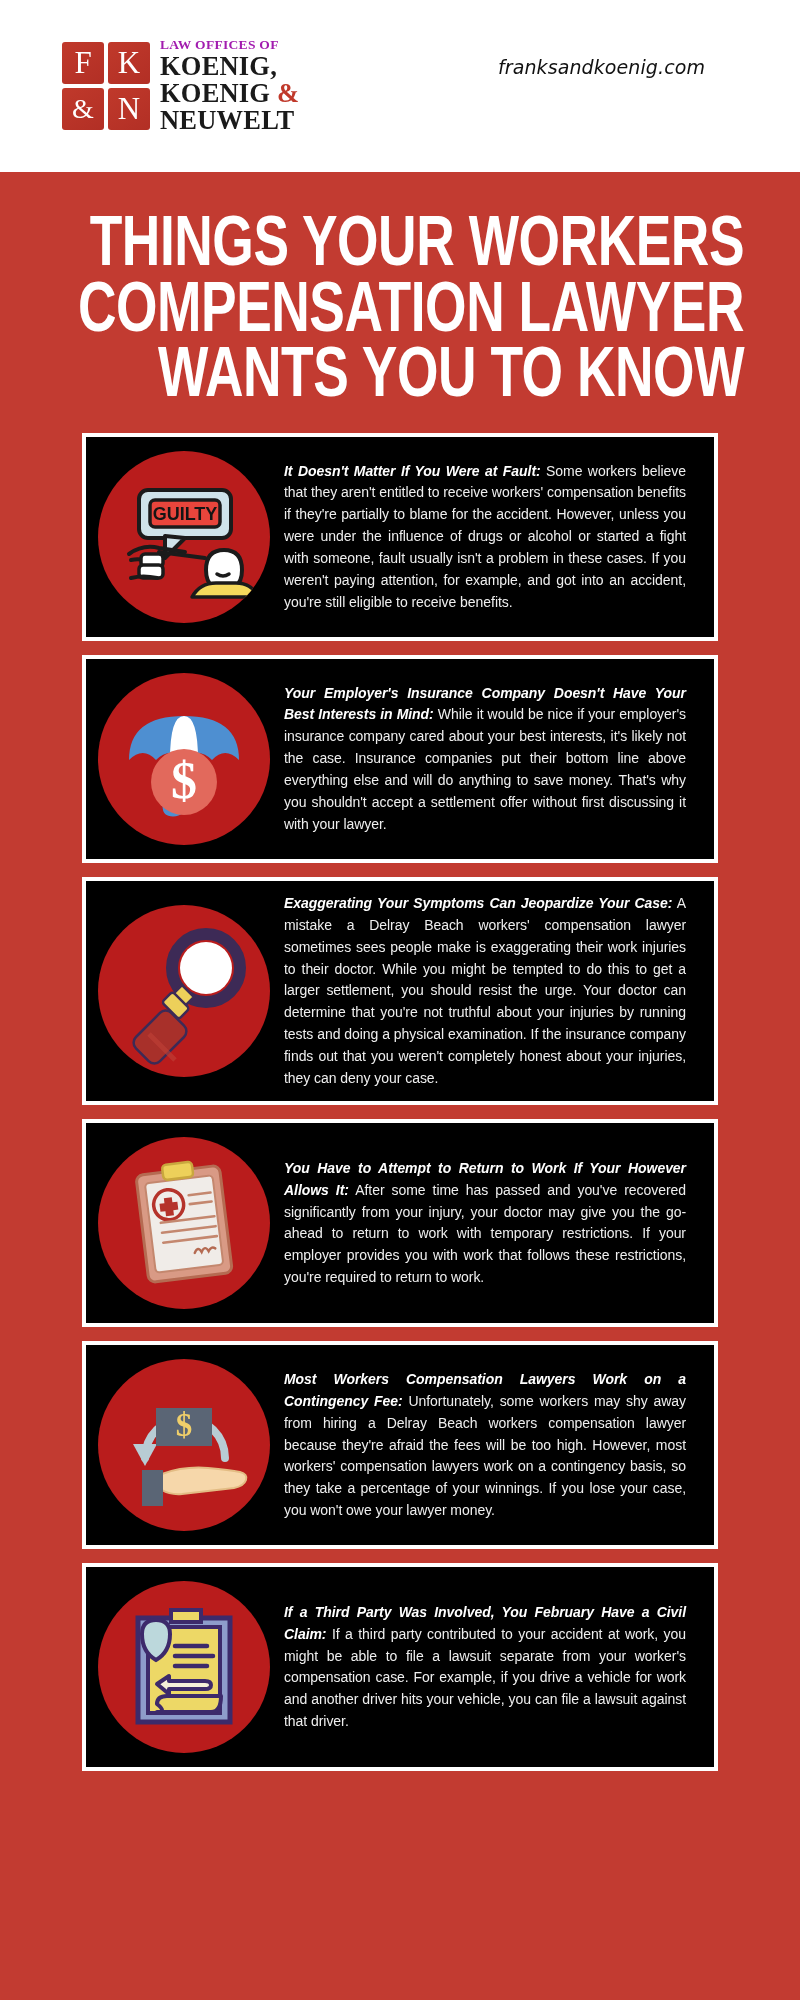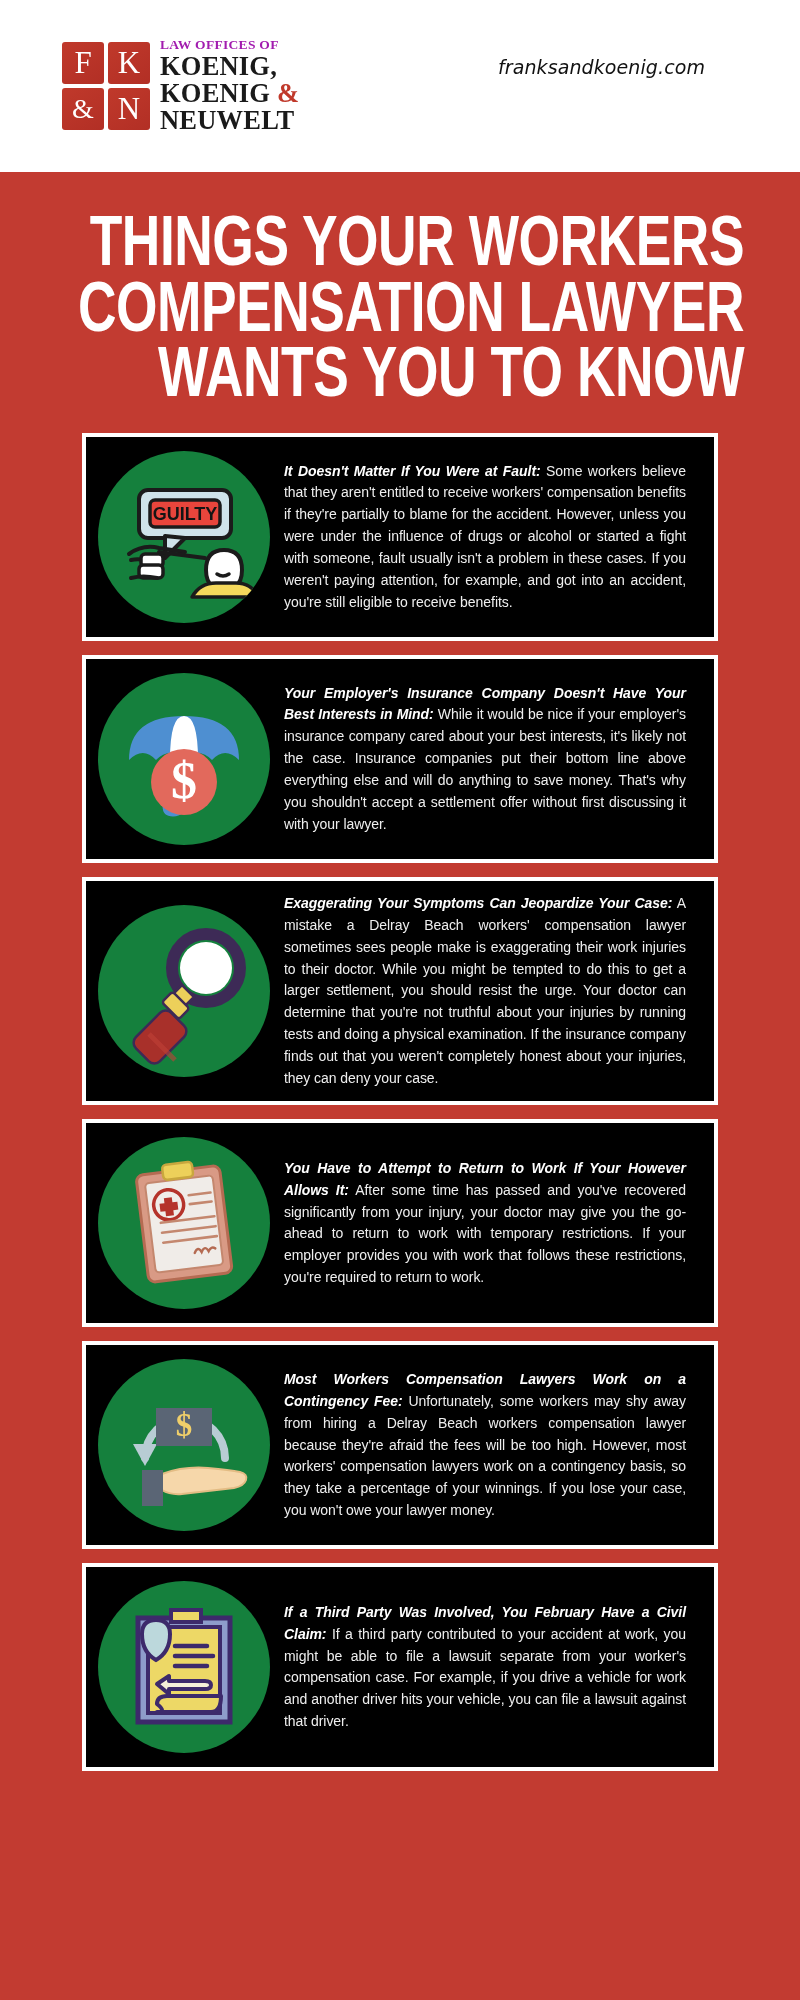--- a/index.html
+++ b/index.html
@@ -78,21 +78,21 @@
     background:#000; color:#e9e9e9;
     padding:12px 14px 12px 10px;
     min-height:200px;
   }
   .icon-wrap {
     flex:0 0 176px; height:176px;
     display:flex; align-items:center; justify-content:center;
   }
   .icon-circle {
     width:172px; height:172px; border-radius:50%;
-    background:#15803d;
+    background:#b91c1c;
     display:flex; align-items:center; justify-content:center;
     overflow:hidden;
   }
   .card-text {
     flex:1 1 auto;
     font-size:14px;
     line-height:1.56;
     text-align:justify;
     padding:0 14px 0 12px;
     color:#efefef;

